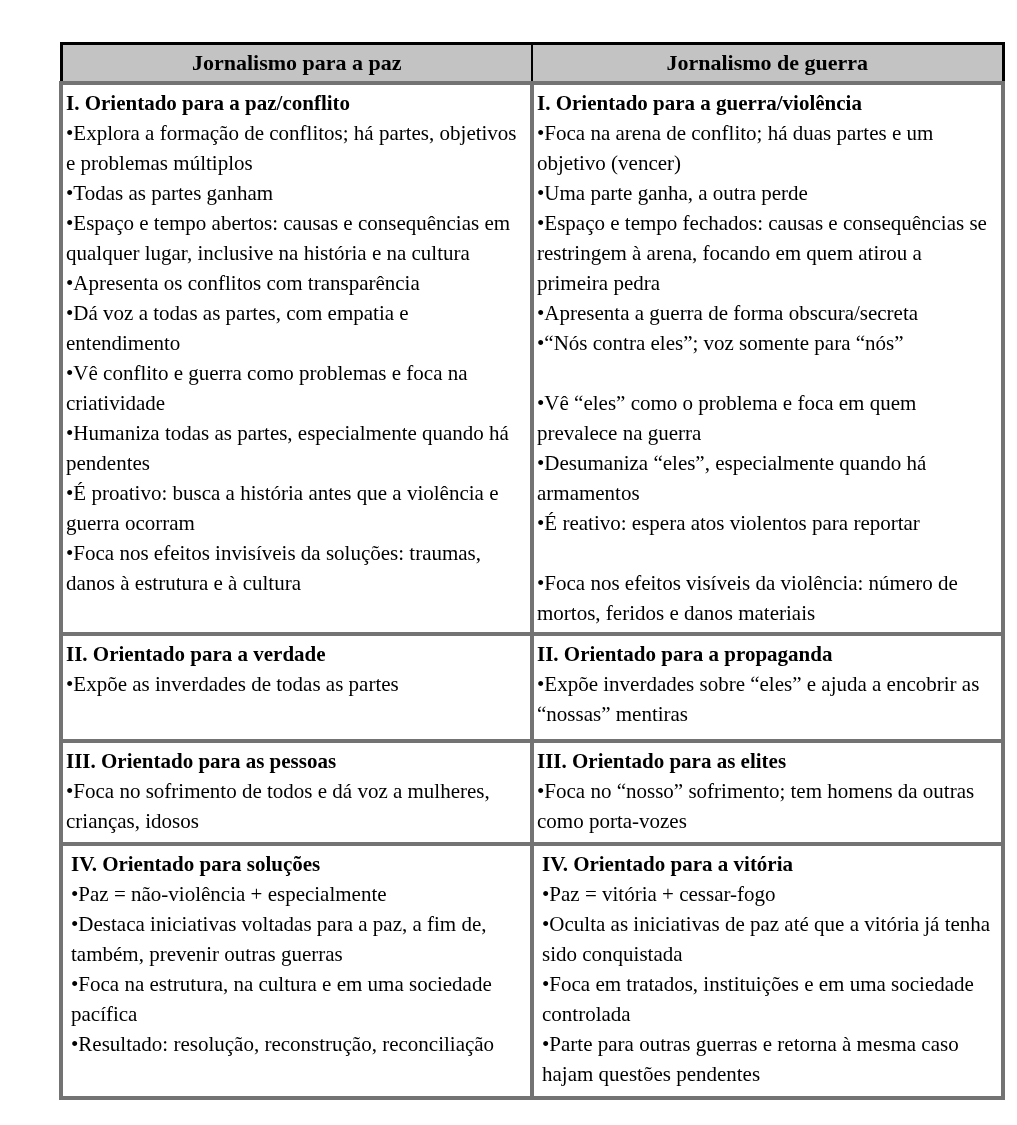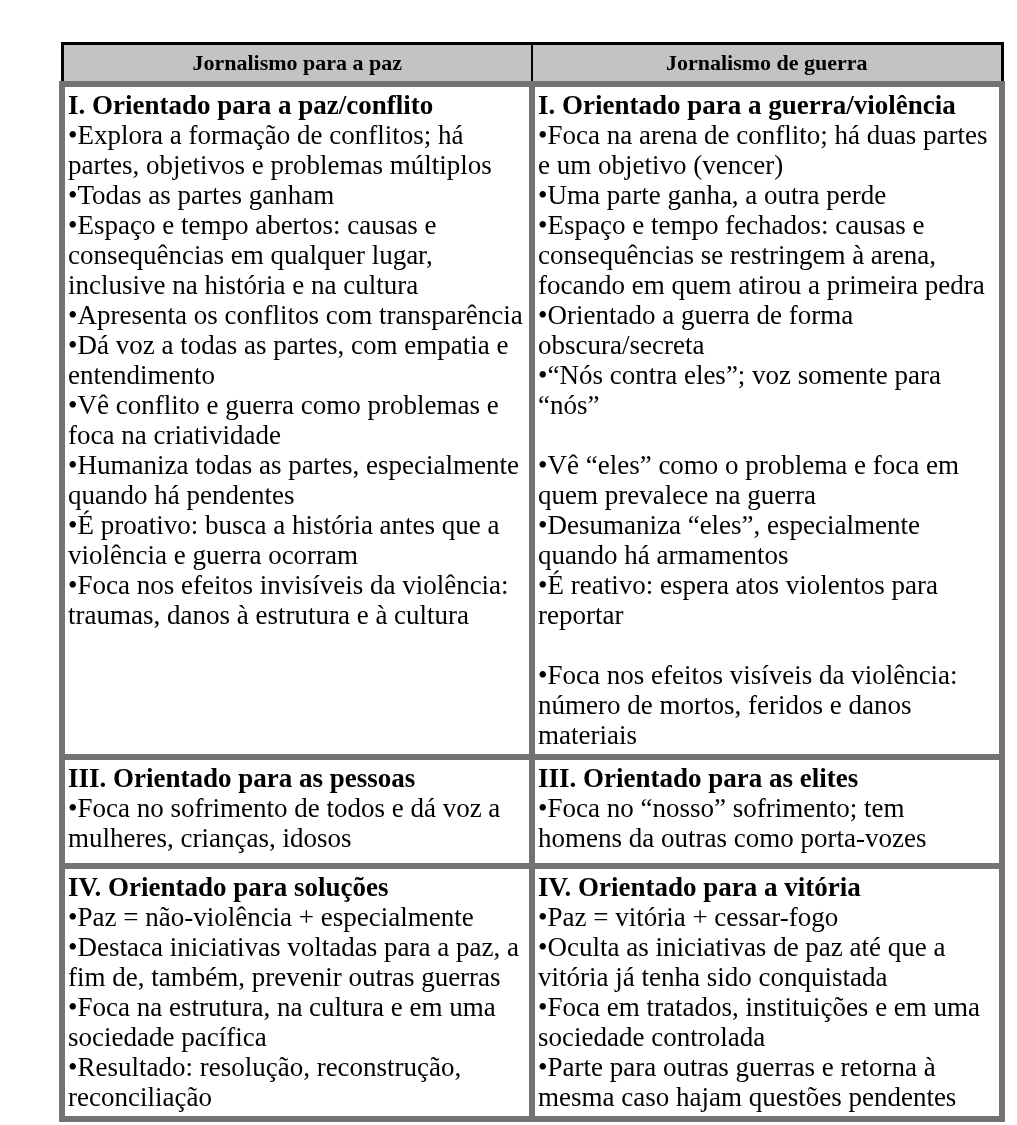--- a/index.html
+++ b/index.html
@@ -29,24 +29,24 @@
     background: #c3c3c3;
     border: 2px solid #000000;
     border-bottom: 3px solid #000000;
     font-size: 22px;
     font-weight: bold;
     text-align: center;
     padding: 5px 2px;
     width: 50%;
   }
   table.cmp td {
-    border: 6px solid #737373;
+    border: 4px solid #737373;
     vertical-align: top;
     padding: 3px 4px 4px 3px;
-    font-size: 27px;
+    font-size: 21px;
     line-height: 30px;
   }
   tbody tr:nth-child(1) td { height: 540px; }
   tbody tr:nth-child(2) td { height: 96px; }
   tbody tr:nth-child(3) td { height: 92px; }
   tbody tr:nth-child(4) td { height: 243px; padding-left: 8px; }
   .section-title {
     font-weight: bold;
   }
   .bullet::before {
@@ -72,35 +72,45 @@
           <td>
             <div class="section-title">I. Orientado para a paz/conflito</div>
             <div class="bullet">Explora a formação de conflitos; há partes, objetivos e problemas múltiplos</div>
             <div class="bullet">Todas as partes ganham</div>
             <div class="bullet">Espaço e tempo abertos: causas e consequências em qualquer lugar, inclusive na história e na cultura</div>
             <div class="bullet">Apresenta os conflitos com transparência</div>
             <div class="bullet">Dá voz a todas as partes, com empatia e entendimento</div>
             <div class="bullet">Vê conflito e guerra como problemas e foca na criatividade</div>
             <div class="bullet">Humaniza todas as partes, especialmente quando há pendentes</div>
             <div class="bullet">É proativo: busca a história antes que a violência e guerra ocorram</div>
-            <div class="bullet">Foca nos efeitos invisíveis da violência: traumas, danos à estrutura e à cultura</div>
+            <div class="bullet">Foca nos efeitos invisíveis da soluções: traumas, danos à estrutura e à cultura</div>
           </td>
           <td>
             <div class="section-title">I. Orientado para a guerra/violência</div>
             <div class="bullet">Foca na arena de conflito; há duas partes e um objetivo (vencer)</div>
             <div class="bullet">Uma parte ganha, a outra perde</div>
             <div class="bullet">Espaço e tempo fechados: causas e consequências se restringem à arena, focando em quem atirou a primeira pedra</div>
-            <div class="bullet">Orientado a guerra de forma obscura/secreta</div>
+            <div class="bullet">Apresenta a guerra de forma obscura/secreta</div>
             <div class="bullet">“Nós contra eles”; voz somente para “nós”</div>
             <div class="line-gap"></div>
             <div class="bullet">Vê “eles” como o problema e foca em quem prevalece na guerra</div>
             <div class="bullet">Desumaniza “eles”, especialmente quando há armamentos</div>
             <div class="bullet">É reativo: espera atos violentos para reportar</div>
             <div class="line-gap"></div>
             <div class="bullet">Foca nos efeitos visíveis da violência: número de mortos, feridos e danos materiais</div>
+          </td>
+        </tr>
+        <tr>
+          <td>
+            <div class="section-title">II. Orientado para a verdade</div>
+            <div class="bullet">Expõe as inverdades de todas as partes</div>
+          </td>
+          <td>
+            <div class="section-title">II. Orientado para a propaganda</div>
+            <div class="bullet">Expõe inverdades sobre “eles” e ajuda a encobrir as “nossas” mentiras</div>
           </td>
         </tr>
         <tr>
           <td>
             <div class="section-title">III. Orientado para as pessoas</div>
             <div class="bullet">Foca no sofrimento de todos e dá voz a mulheres, crianças, idosos</div>
           </td>
           <td>
             <div class="section-title">III. Orientado para as elites</div>
             <div class="bullet">Foca no “nosso” sofrimento; tem homens da outras como porta-vozes</div>

